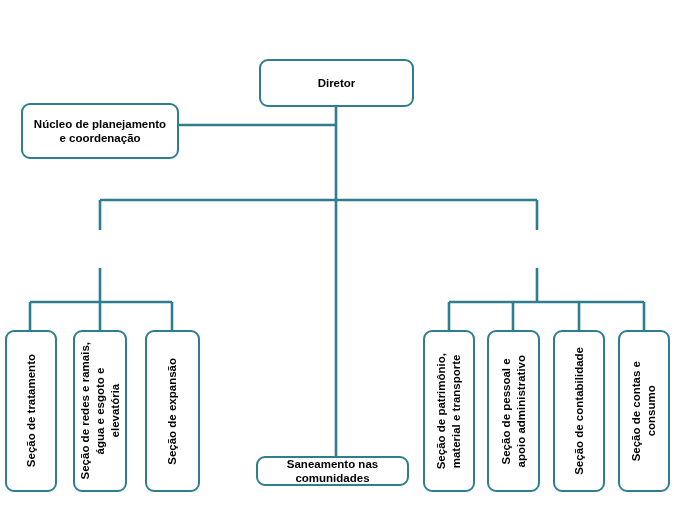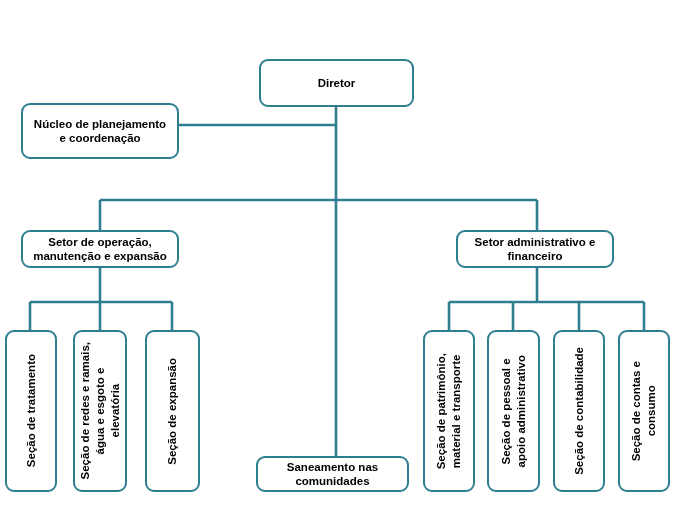--- a/index.html
+++ b/index.html
@@ -92,31 +92,23 @@
 
   <div class="node h" style="left:259px; top:19px; width:155px; height:48px;margin-top:40px;">
     <span class="htext">Diretor</span>
   </div>
 
   <div class="node h" style="left:21px; top:103px; width:158px; height:56px;">
     <span class="htext">Núcleo de planejamento
 e coordenação</span>
   </div>
 
-  <div class="node h" style="left:21px; top:230px; width:158px; height:38px;">
-    <span class="htext">Setor de operação,
-manutenção e expansão</span>
-  </div>
 
-  <div class="node h" style="left:456px; top:230px; width:158px; height:38px;">
-    <span class="htext">Setor administrativo e
-financeiro</span>
-  </div>
 
-  <div class="node h" style="left:256px; top:456px; width:153px; height:36px;">
+  <div class="node h" style="left:256px; top:456px; width:153px; height:30px;">
     <span class="htext">Saneamento nas
 comunidades</span>
   </div>
 
   <div class="node v" style="left:5px; top:330px; width:52px; height:162px;">
     <span class="vtext">Seção de tratamento</span>
   </div>
 
   <div class="node v" style="left:73px; top:330px; width:54px; height:162px;">
     <span class="vtext">Seção de redes e ramais,

